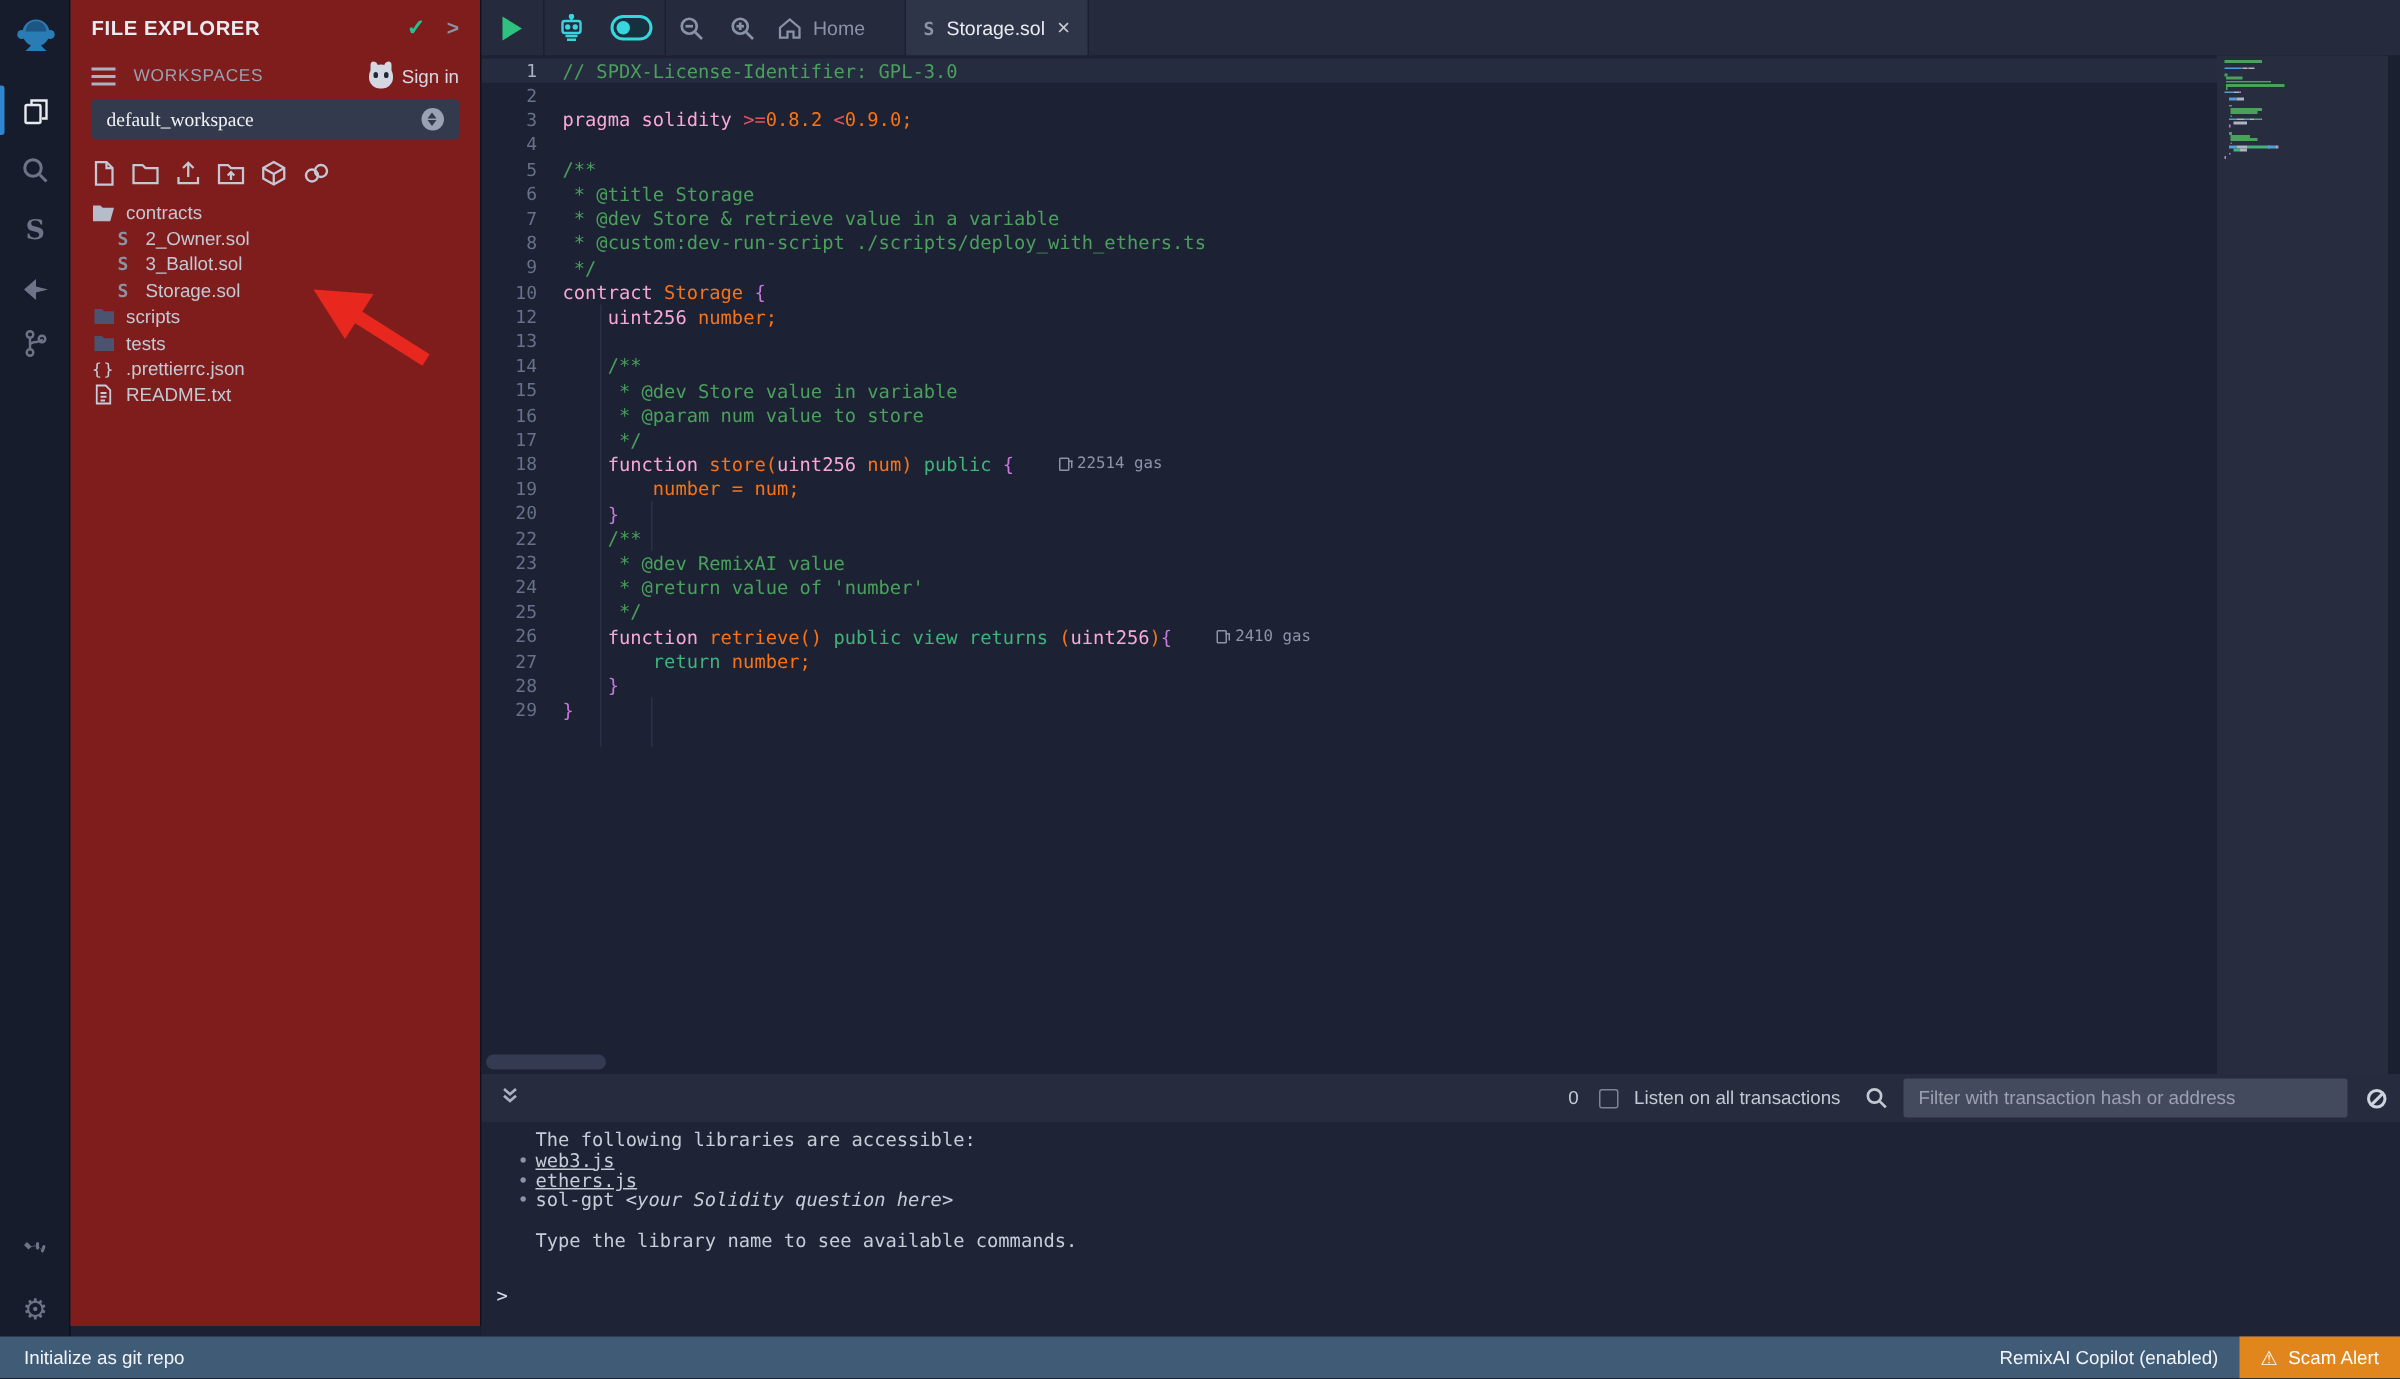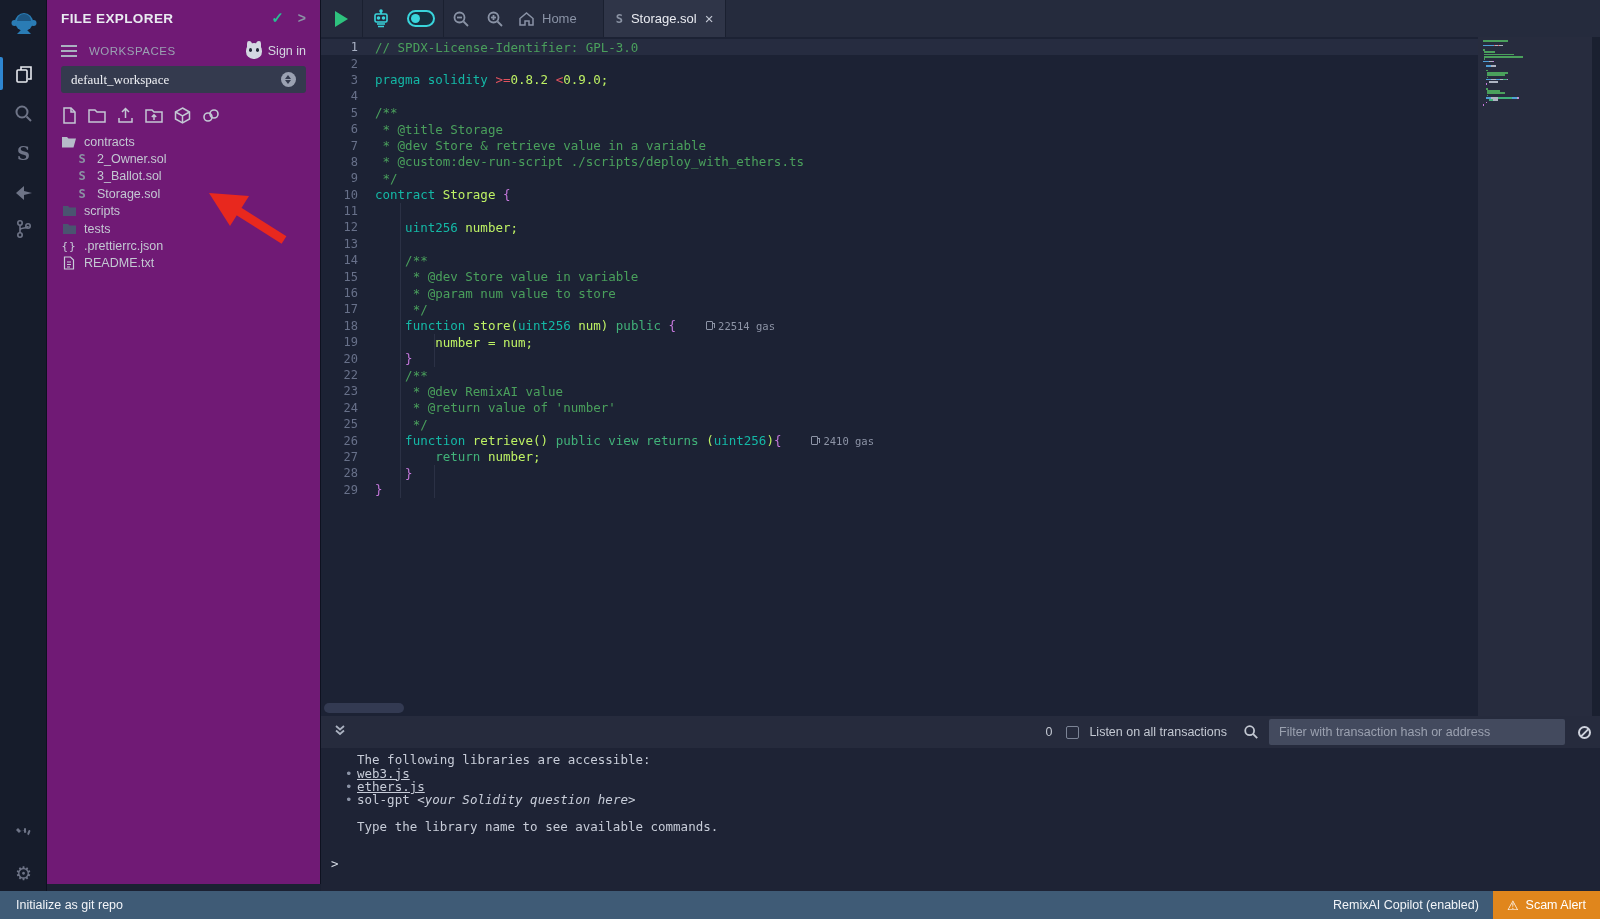--- a/index.html
+++ b/index.html
@@ -8,21 +8,21 @@
          background:#1b2132; font-family:"Liberation Sans", sans-serif; color:#cfd3dd; }
 
   
   .rail { position:absolute; left:0; top:0; width:47px; height:919px; background:#161c2b; border-right:1px solid #0d1120; }
   .rail-ic { position:absolute; left:0; width:47px; height:34px; display:flex; align-items:center; justify-content:center; color:#6e7487; cursor:pointer; }
   .rail-ic.active { color:#e8eaf0; }
   .rail-indicator { position:absolute; left:0; top:57px; width:3px; height:33px; background:#2e86d1; border-radius:0 2px 2px 0; }
   .gear-glyph { font-size:19px; line-height:1; }
 
   
-  .panel { position:absolute; left:47px; top:0; width:273px; height:884px; background:#701a75; }
+  .panel { position:absolute; left:47px; top:0; width:273px; height:884px; background:#7f1d1d; }
   .panel-header { position:absolute; left:0; top:0; width:100%; height:36px; display:flex; align-items:center; padding:0 14px; }
   .panel-title { font-size:13.5px; font-weight:bold; color:#e9ebf1; letter-spacing:.4px; flex:1; }
   .check { color:#27c093; font-size:15px; font-weight:bold; margin-right:14px; }
   .chev { color:#8b93a6; font-size:14px; font-weight:bold; }
   .ws-row { position:absolute; left:14px; right:14px; top:42px; height:18px; display:flex; align-items:center; }
   .burger { width:16px; height:12px; border-top:2px solid #aab1c0; border-bottom:2px solid #aab1c0; position:relative; margin-right:12px; cursor:pointer; }
   .burger::after { content:""; position:absolute; left:0; top:3px; width:16px; height:2px; background:#aab1c0; }
   .ws-label { font-size:11.5px; color:#9aa1b2; letter-spacing:.5px; flex:1; }
   .signin { display:flex; align-items:center; gap:6px; font-size:12.5px; color:#d4d8e2; cursor:pointer; }
   .gh { width:16px; height:16px; position:relative; background:#d4d8e2; border-radius:50% 50% 46% 46%; }
@@ -62,21 +62,21 @@
   .tab-close { color:#c3c8d4; font-size:15px; cursor:pointer; }
 
   
   .editor { position:absolute; left:0; top:37px; width:100%; height:679px; background:#1c2234; overflow:hidden; }
   .code-lines { position:absolute; left:0; top:2px; width:1157px; }
   .code-row { display:flex; height:16.4px; align-items:center; font-family:"DejaVu Sans Mono",monospace; font-size:12.5px; }
   .code-row.cur { background:rgba(125,140,180,0.10); }
   .ln { width:54px; text-align:right; padding-right:17px; color:#68718a; font-size:12px; flex:none; }
   .code-row.cur .ln { color:#aab2c5; }
   .code-pre { white-space:pre; }
-  .tk-cm{color:#4aa05c} .tk-kw{color:#14b8a6} .tk-op{color:#e0525e} .tk-tx{color:#bef264} .tk-gr{color:#41b279} .tk-br{color:#c678dd}
+  .tk-cm{color:#4aa05c} .tk-kw{color:#f9a8d4} .tk-op{color:#e0525e} .tk-tx{color:#f97316} .tk-gr{color:#41b279} .tk-br{color:#c678dd}
   .gas { display:inline-flex; align-items:center; gap:5px; margin-left:30px; color:#8d94a6; font-size:10.5px; font-family:"DejaVu Sans Mono",monospace; }
   .gas-ic { width:7px; height:9px; border:1px solid #8d94a6; border-radius:1px; position:relative; }
   .gas-ic::after { content:""; position:absolute; right:-3px; top:1px; width:2px; height:4px; border-right:1px solid #8d94a6; border-top:1px solid #8d94a6; }
   .guide { position:absolute; width:1px; background:#2b3145; }
   .hscroll { position:absolute; left:3px; bottom:3px; width:80px; height:10px; background:#333a52; border-radius:5px; }
   .minimap-strip { position:absolute; left:1157px; top:0; width:115px; height:679px; background:#272c3e; }
   .minimap { position:absolute; left:5px; top:3px; width:105px; }
   .mm-line { height:1.7px; margin-bottom:0.6px; white-space:nowrap; font-size:0; }
   .mm-seg { display:inline-block; height:1.7px; vertical-align:top; }
   .vscroll-track { position:absolute; right:0; top:0; width:8px; height:679px; background:#1a2030; }
@@ -358,24 +358,20 @@
             <span class="ln">8</span>
             <span class="code-pre"><span class="tk-cm"> * @custom:dev-run-script ./scripts/deploy_with_ethers.ts</span></span>
           </div>
           <div class="code-row">
             <span class="ln">9</span>
             <span class="code-pre"><span class="tk-cm"> */</span></span>
           </div>
           <div class="code-row">
             <span class="ln">10</span>
             <span class="code-pre"><span class="tk-kw">contract</span><span class="tk-tx"> Storage </span><span class="tk-br">{</span></span>
-          </div>
-          <div class="code-row">
-            <span class="ln">11</span>
-            <span class="code-pre"></span>
           </div>
           <div class="code-row">
             <span class="ln">12</span>
             <span class="code-pre"><span class="tk-tx">    </span><span class="tk-kw">uint256</span><span class="tk-tx"> number;</span></span>
           </div>
           <div class="code-row">
             <span class="ln">13</span>
             <span class="code-pre"></span>
           </div>
           <div class="code-row">

